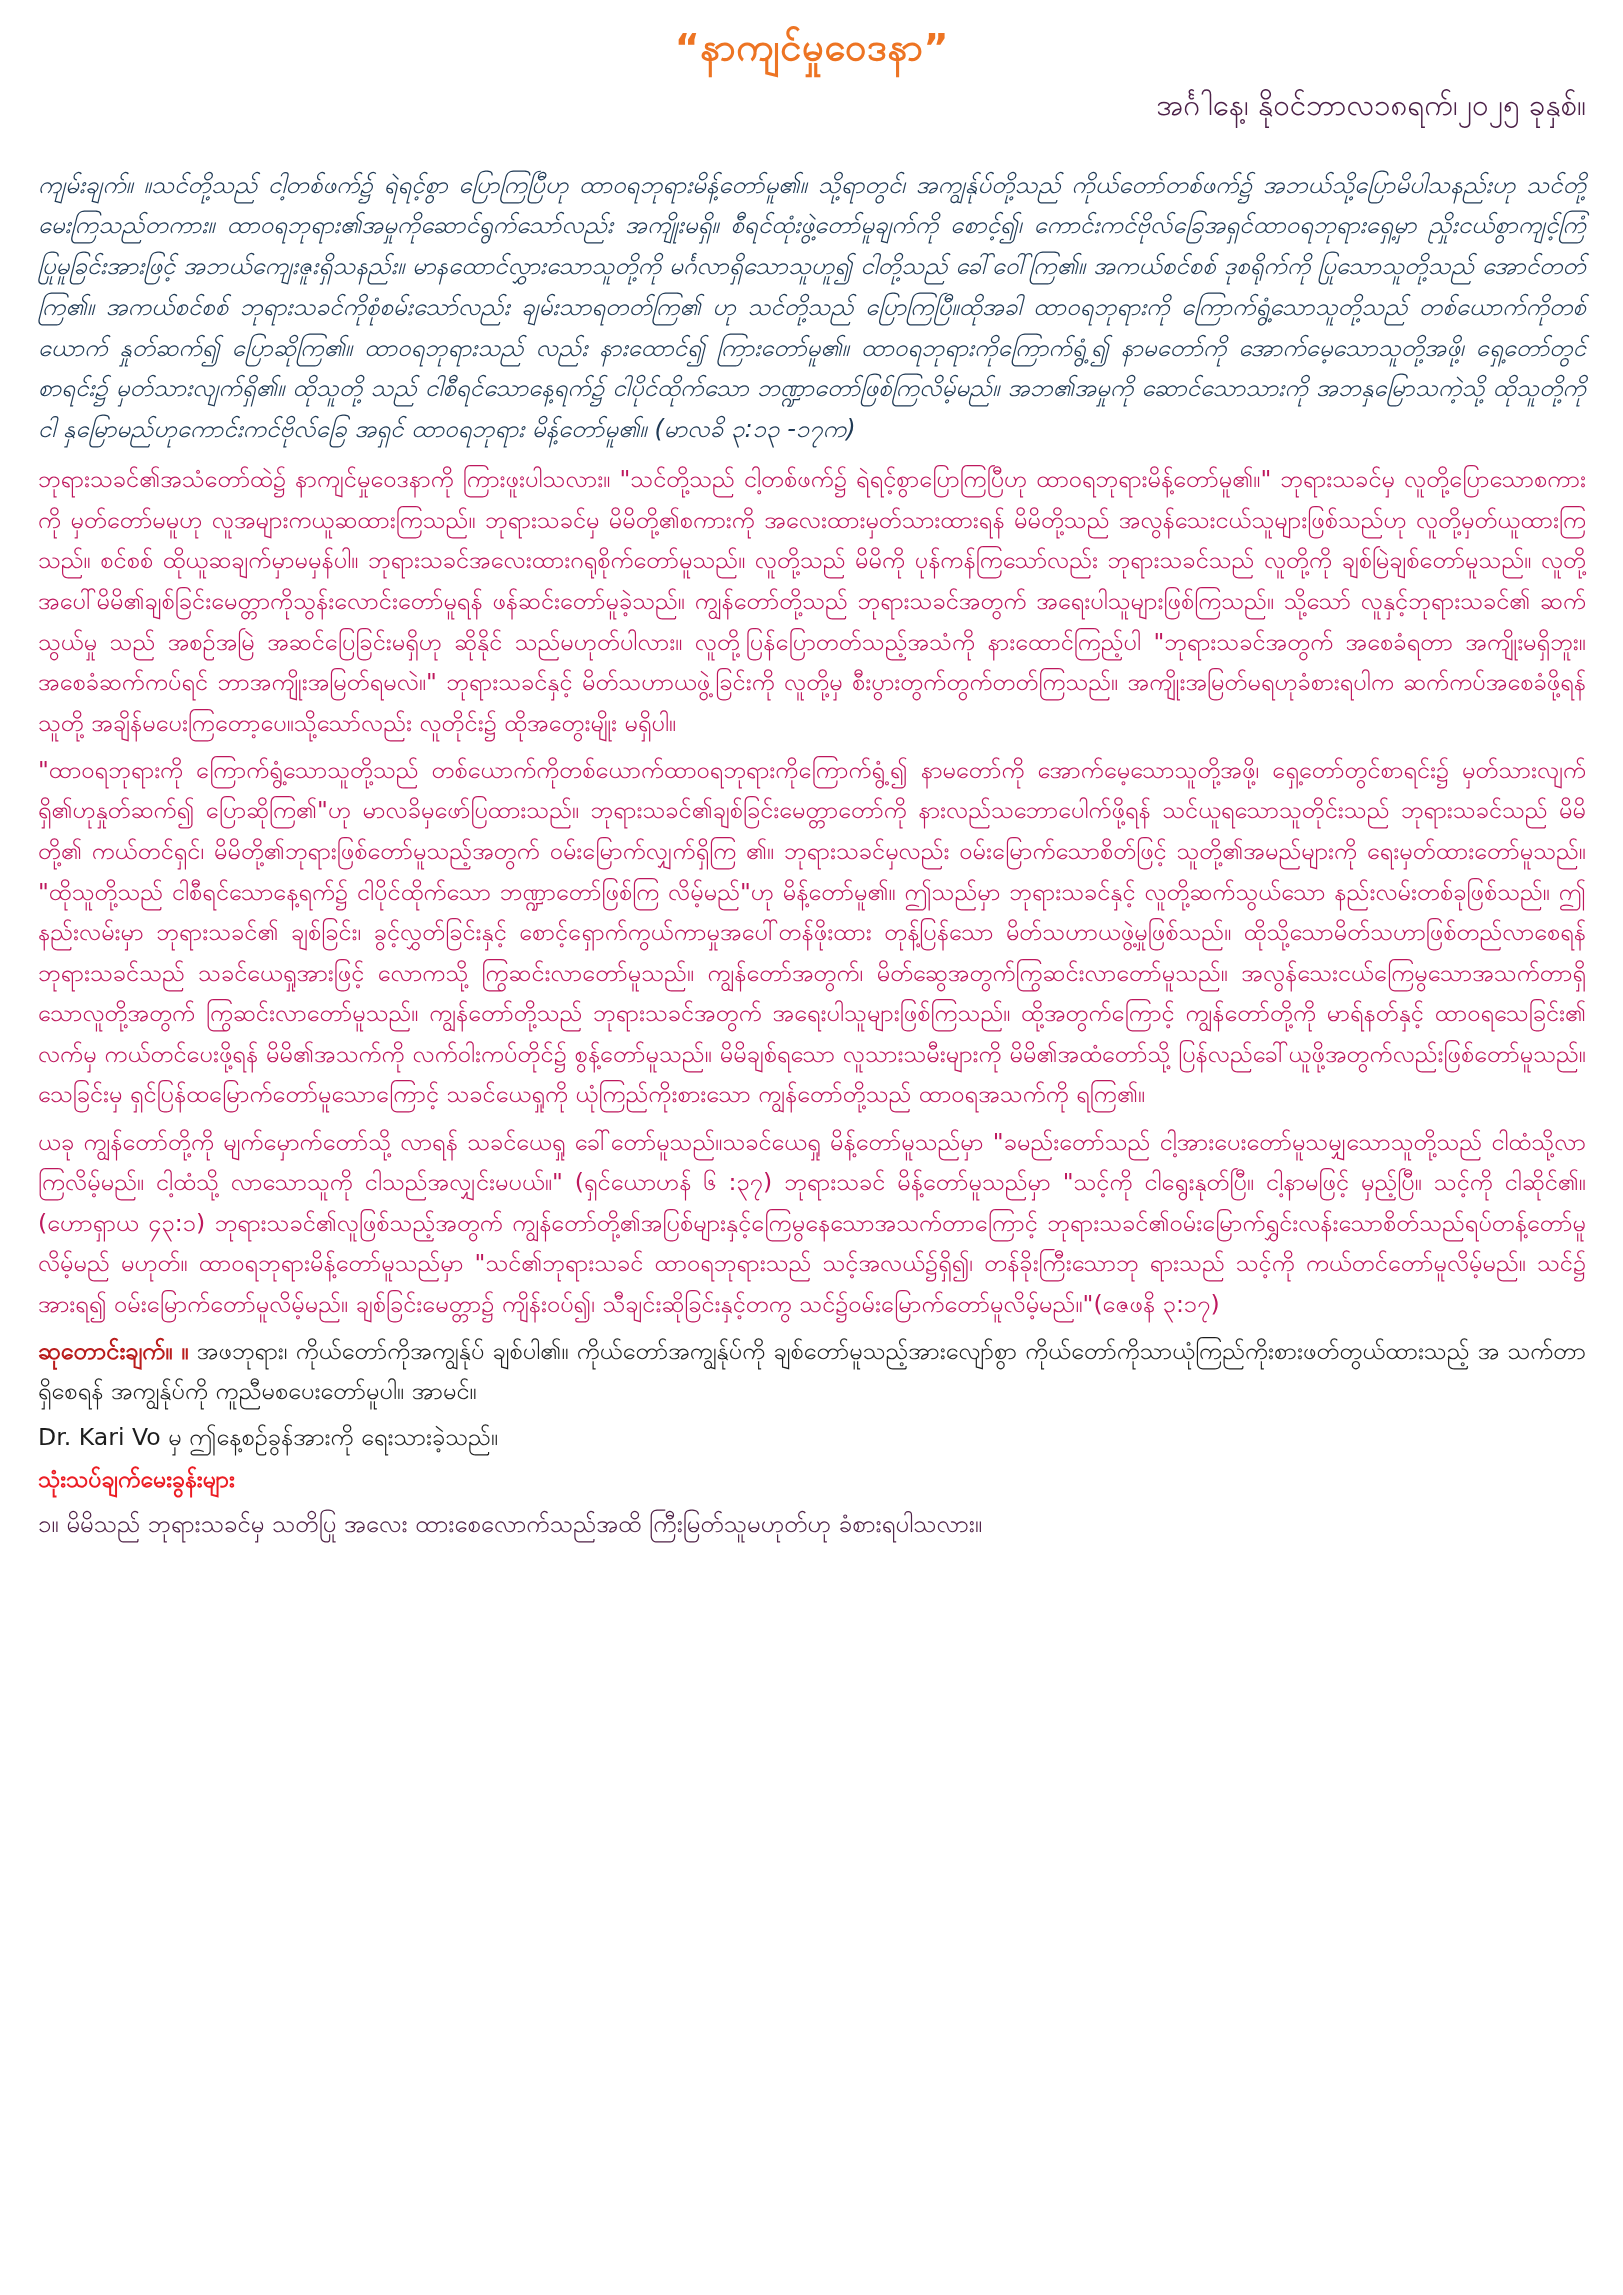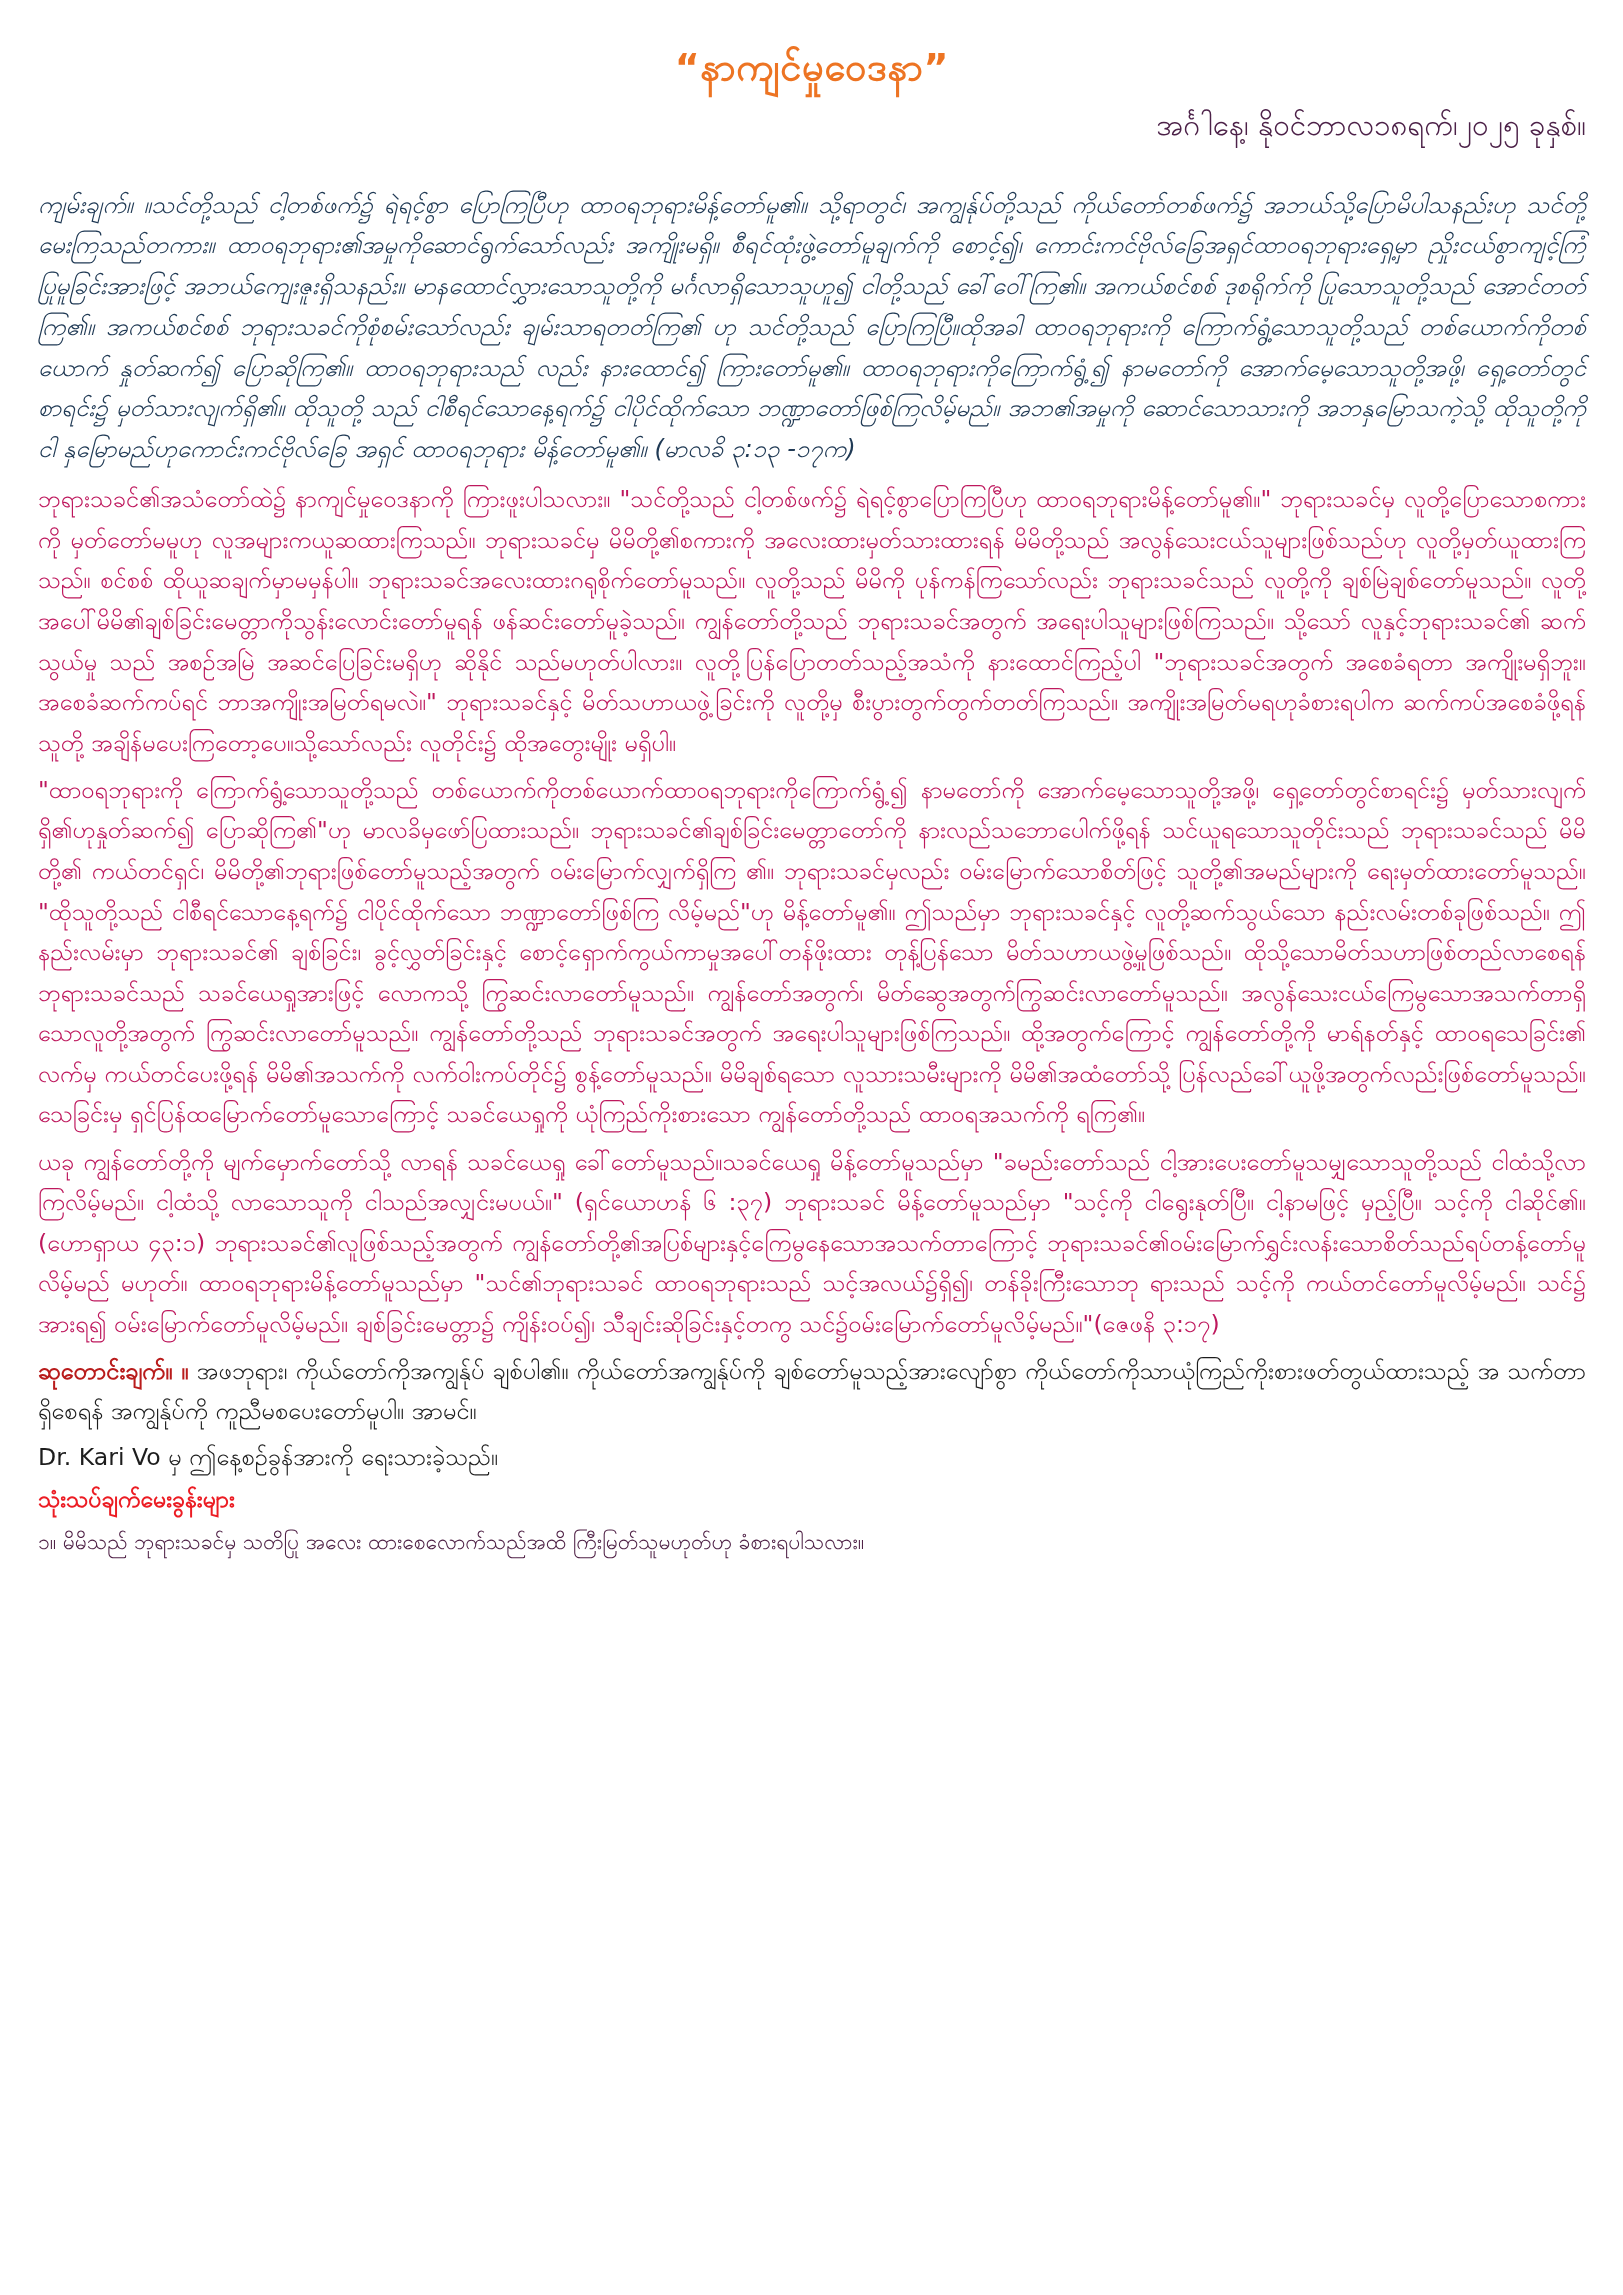--- a/index.html
+++ b/index.html
@@ -6,21 +6,21 @@
     margin: 0;
     padding: 0;
     background: #ffffff;
     font-family: "DejaVu Sans", "Liberation Sans", sans-serif;
   }
   .page {
     position: relative;
     width: 1623px;
     height: 2295px;
     box-sizing: border-box;
-    padding: 30px 37px 26px 38px;
+    padding: 10px 37px 26px 38px;
     background: #ffffff;
     overflow: hidden;
   }
   .title {
     margin: 13px 0 6.5px 0;
     text-align: center;
     color: #ED7423;
     font-size: 38px;
     font-weight: bold;
     letter-spacing: 0.7px;
@@ -68,21 +68,21 @@
     margin: 0 0 6.5px 0;
   }
   .questions-heading {
     color: #EC1C23;
     font-size: 23px;
     font-weight: bold;
     margin: 3.9px 0 6.5px 0;
   }
   .question {
     color: #4F2146;
-    font-size: 21px;
+    font-size: 24px;
     line-height: 1.72;
     text-align: justify;
     margin: 0 0 5.2px 0;
     overflow-wrap: anywhere;
   }
 </style>
 </head>
 <body>
 
 <div class="page">

